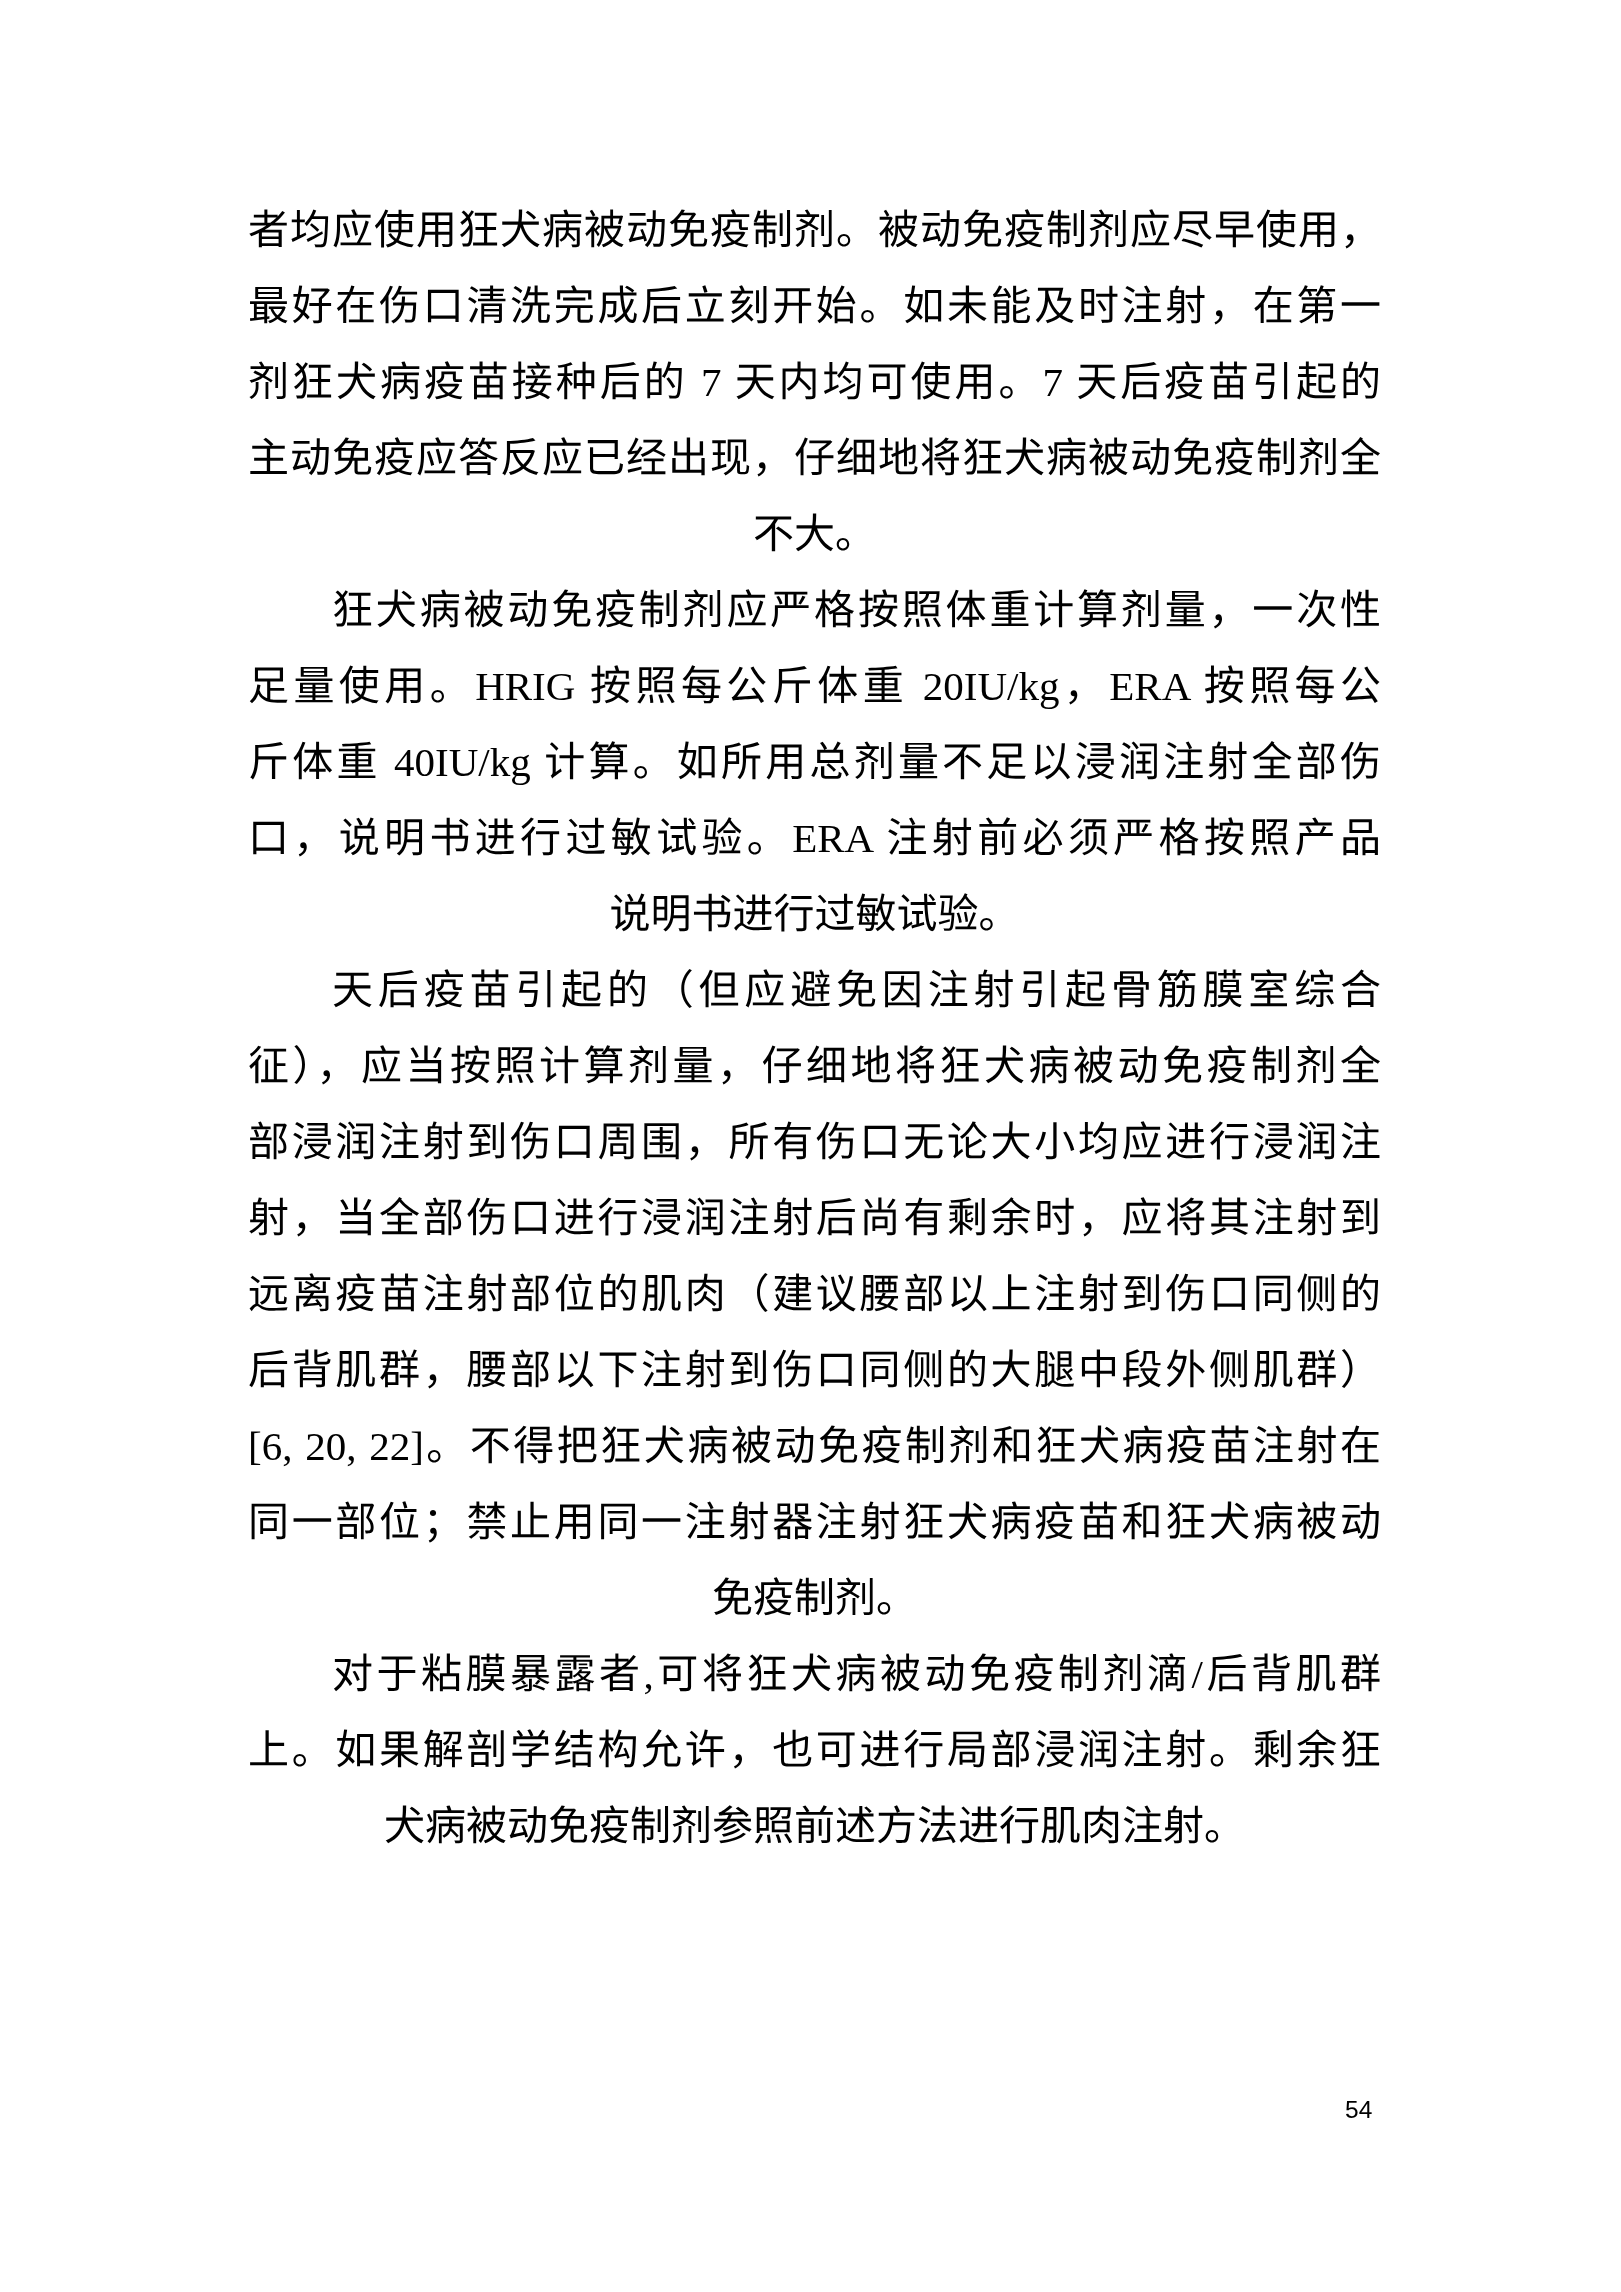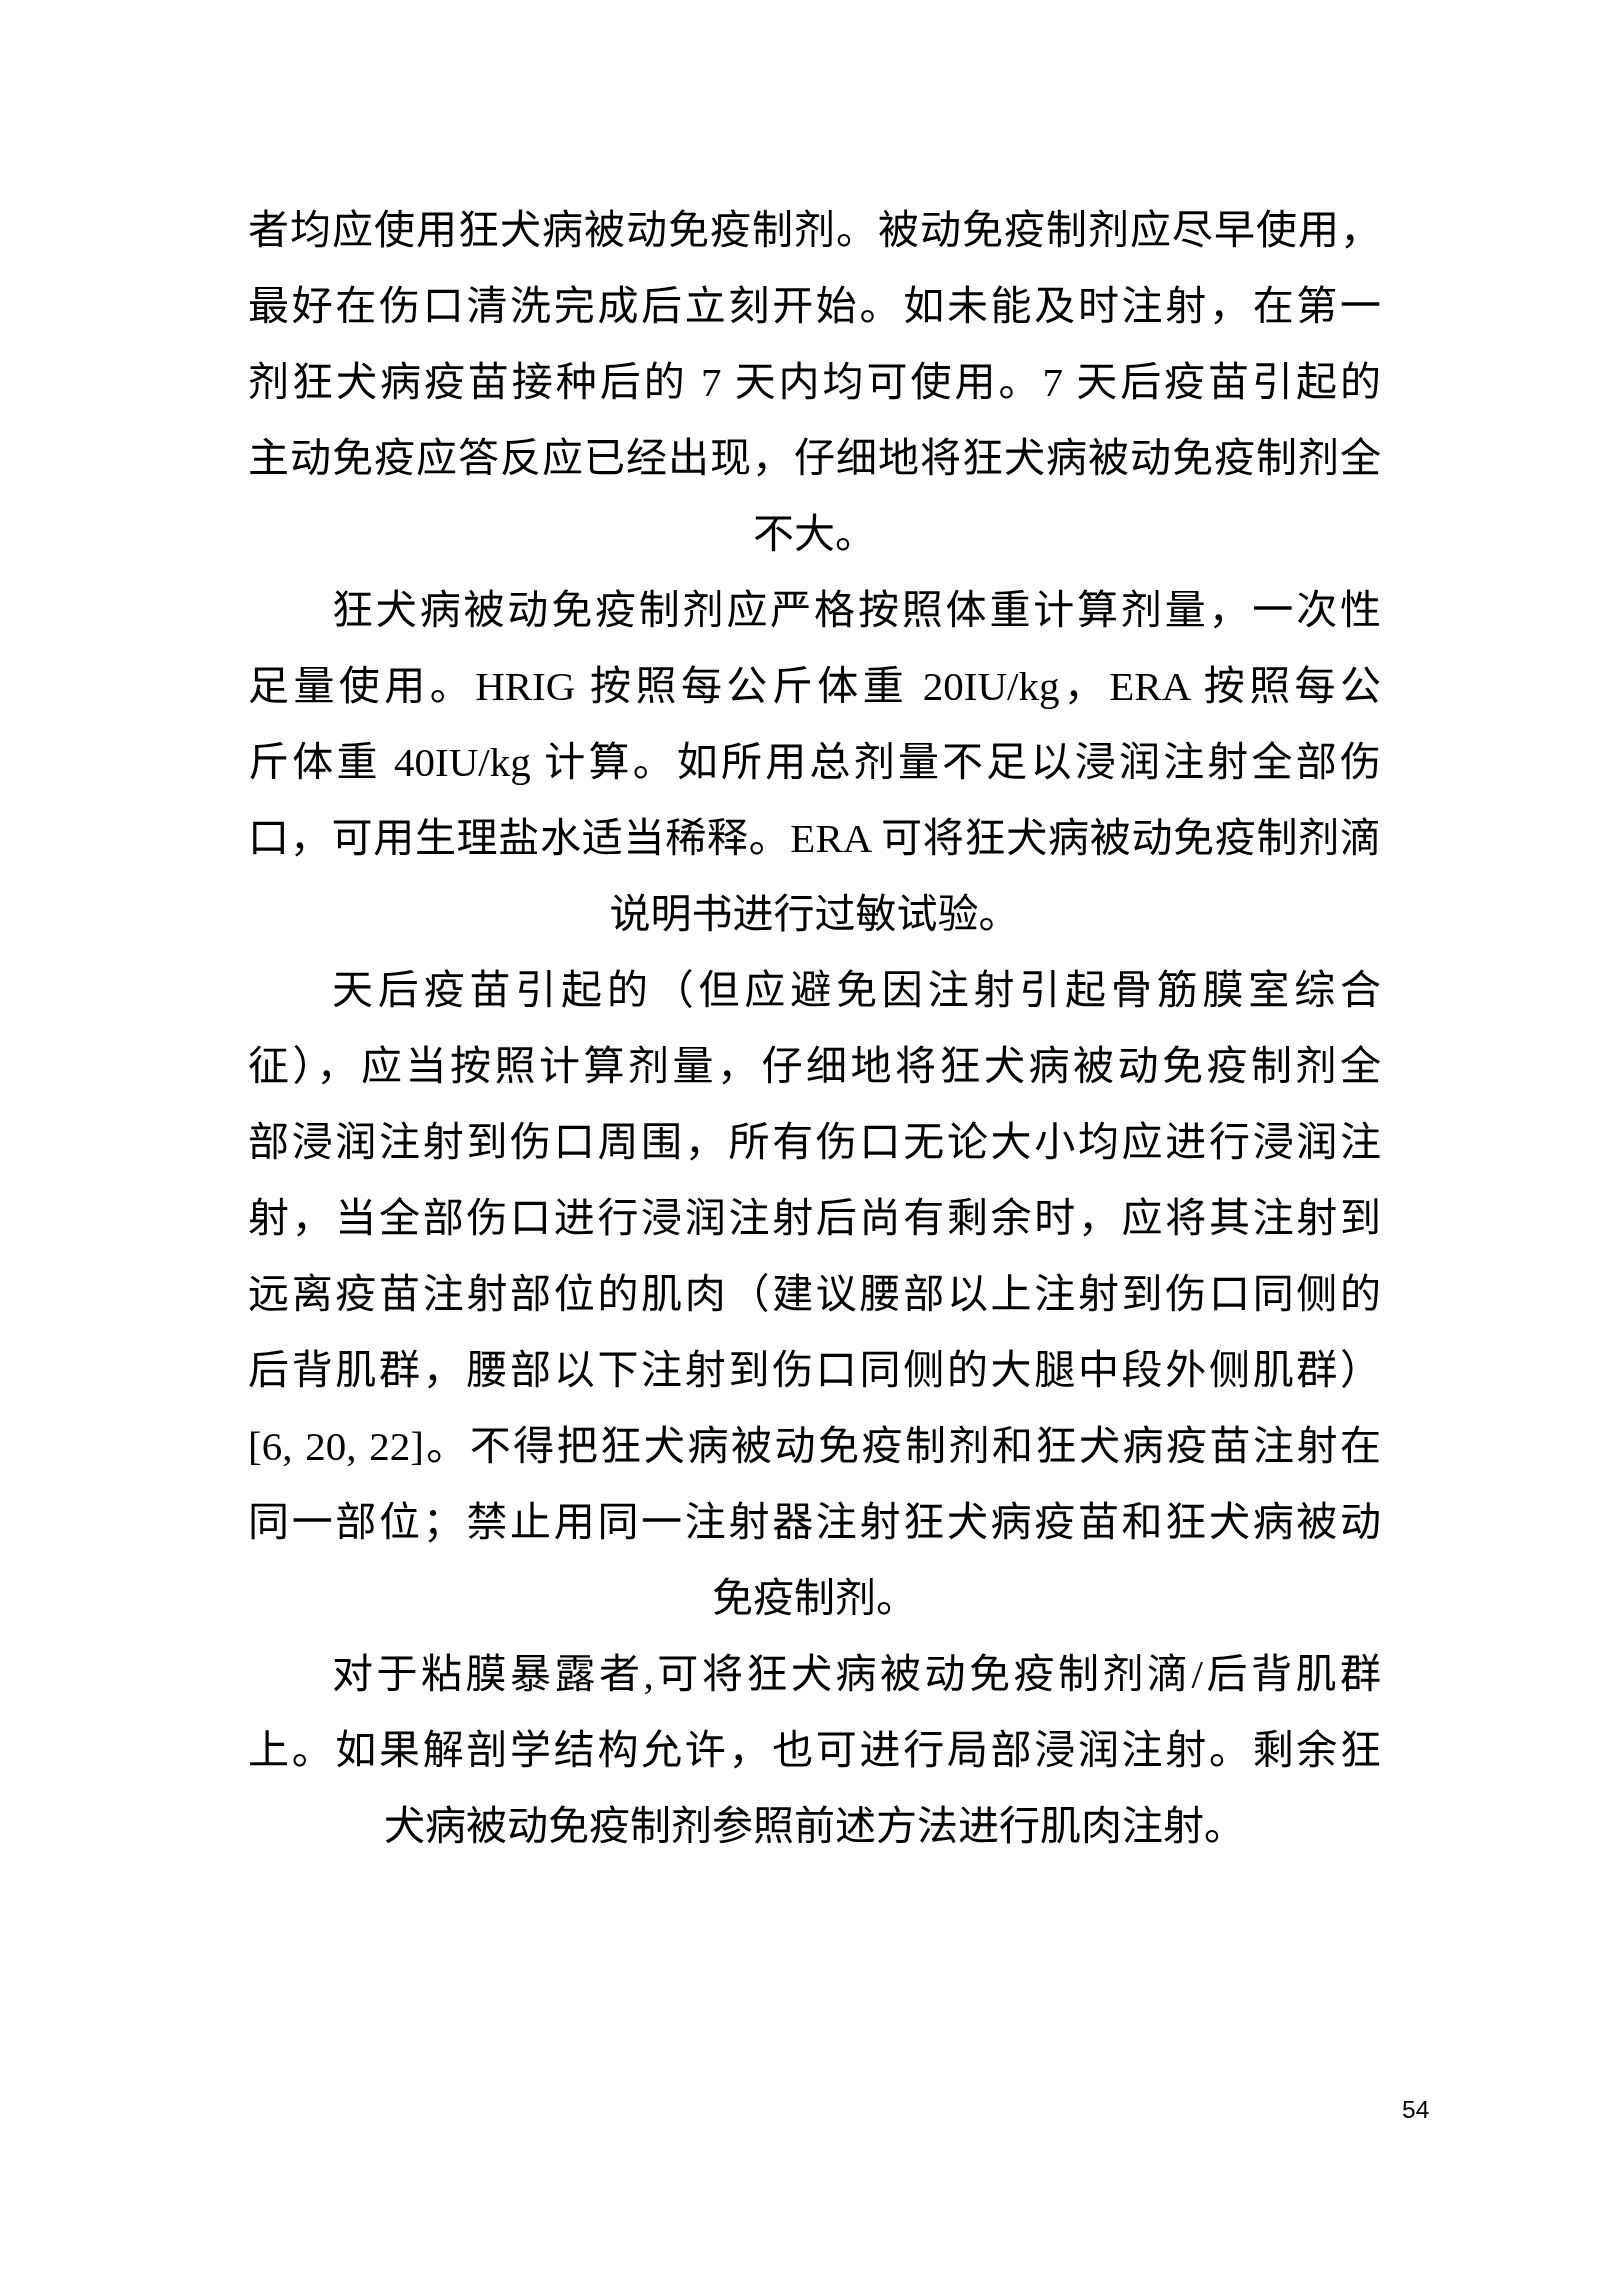--- a/index.html
+++ b/index.html
@@ -34,21 +34,21 @@
   .line.justify {
     text-align: justify;
     text-align-last: justify;
     text-justify: inter-character;
   }
   .line.indent {
     padding-left: 84px;
   }
   .page-number {
     position: absolute;
-    left: 1402px;
+    left: 1345px;
     top: 2096px;
     width: 43px;
     font-family: "Liberation Sans", "DejaVu Sans", sans-serif;
     font-size: 24.5px;
     line-height: 27.4px;
     color: #000000;
     text-align: left;
   }
 </style>
 </head>
@@ -57,21 +57,21 @@
 <div class="page">
   <div class="text-block">
       <div class="line justify">者均应使用狂犬病被动免疫制剂。被动免疫制剂应尽早使用，</div>
       <div class="line justify">最好在伤口清洗完成后立刻开始。如未能及时注射，在第一</div>
       <div class="line justify">剂狂犬病疫苗接种后的 7 天内均可使用。7 天后疫苗引起的</div>
       <div class="line justify">主动免疫应答反应已经出现，仔细地将狂犬病被动免疫制剂全</div>
       <div class="line">不大。</div>
       <div class="line indent justify">狂犬病被动免疫制剂应严格按照体重计算剂量，一次性</div>
       <div class="line justify">足量使用。HRIG 按照每公斤体重 20IU/kg，ERA 按照每公</div>
       <div class="line justify">斤体重 40IU/kg 计算。如所用总剂量不足以浸润注射全部伤</div>
-      <div class="line justify">口，可用生理盐水适当稀释。ERA 可将狂犬病被动免疫制剂滴</div>
+      <div class="line justify">口，说明书进行过敏试验。ERA 注射前必须严格按照产品</div>
       <div class="line">说明书进行过敏试验。</div>
       <div class="line indent justify">天后疫苗引起的（但应避免因注射引起骨筋膜室综合</div>
       <div class="line justify">征），应当按照计算剂量，仔细地将狂犬病被动免疫制剂全</div>
       <div class="line justify">部浸润注射到伤口周围，所有伤口无论大小均应进行浸润注</div>
       <div class="line justify">射，当全部伤口进行浸润注射后尚有剩余时，应将其注射到</div>
       <div class="line justify">远离疫苗注射部位的肌肉（建议腰部以上注射到伤口同侧的</div>
       <div class="line justify">后背肌群，腰部以下注射到伤口同侧的大腿中段外侧肌群）</div>
       <div class="line justify">[6, 20, 22]。不得把狂犬病被动免疫制剂和狂犬病疫苗注射在</div>
       <div class="line justify">同一部位；禁止用同一注射器注射狂犬病疫苗和狂犬病被动</div>
       <div class="line">免疫制剂。</div>

